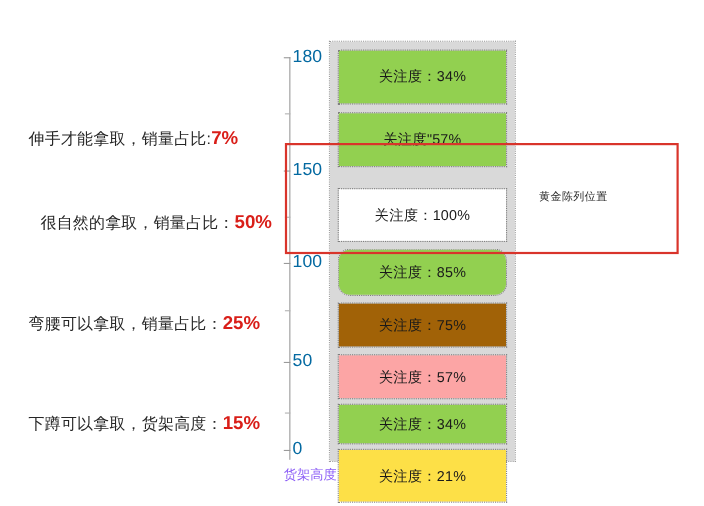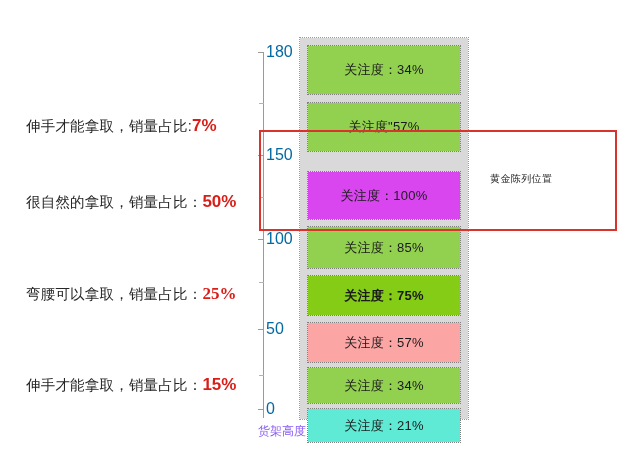--- a/index.html
+++ b/index.html
@@ -129,23 +129,23 @@
     letter-spacing: 0.4px;
   }
 </style>
 </head>
 <body>
 
 <div id="stage">
 
   <div id="left-labels">
       <div class="left-label" style="top: 116px;"><span>伸手才能拿取，销量占比:</span><span class="pct">7%</span></div>
-      <div class="left-label" style="top: 192px;"><span>很自然的拿取，销量占比：</span><span class="pct">50%</span></div>
-      <div class="left-label" style="top: 284px; font-family: Liberation Serif, serif;"><span>弯腰可以拿取，销量占比：</span><span class="pct">25%</span></div>
-      <div class="left-label" style="top: 375px;"><span>伸手才能拿取，销量占比：</span><span class="pct">15%</span></div>
+      <div class="left-label" style="top: 192px; text-align: center;"><span>很自然的拿取，销量占比：</span><span class="pct">50%</span></div>
+      <div class="left-label" style="top: 284px;"><span>弯腰可以拿取，销量占比：</span><span class="pct">25%</span></div>
+      <div class="left-label" style="top: 375px;"><span>下蹲可以拿取，货架高度：</span><span class="pct">15%</span></div>
     </div>
 
   <div id="axis"></div>
   <div id="axis-ticks">
       <div class="tick" style="top: 52px;"></div>
       <div class="tick-label" style="top: 44px;">180</div>
       <div class="tick minor" style="top: 103px;"></div>
       <div class="tick" style="top: 155px;"></div>
       <div class="tick-label" style="top: 147px;">150</div>
       <div class="tick minor" style="top: 197px;"></div>
@@ -160,36 +160,36 @@
     </div>
   <div id="axis-title">货架高度</div>
 
   <div id="plot">
       <div class="bar" style="top: 8px; height: 48px; background: rgb(146, 208, 80);">
         <span class="bar-label">关注度：34%</span>
       </div>
       <div class="bar" style="top: 65px; height: 48px; background: rgb(146, 208, 80);">
         <span class="bar-label">关注度"57%</span>
       </div>
-      <div class="bar" style="top: 134px; height: 47px; background: #d946ef;">
+      <div class="bar" style="top: 134px; height: 47px; background: #ffffff;">
         <span class="bar-label">关注度：100%</span>
       </div>
-      <div class="bar" style="top: 189px; height: 41px; background: rgb(146, 208, 80);">
+      <div class="bar" style="top: 189px; height: 41px; background: rgb(146, 208, 80); border-radius: 10px;">
         <span class="bar-label">关注度：85%</span>
       </div>
-      <div class="bar" style="top: 238px; height: 39px; background: #84cc16; font-weight: bold;">
+      <div class="bar" style="top: 238px; height: 39px; background: #a16207;">
         <span class="bar-label">关注度：75%</span>
       </div>
       <div class="bar" style="top: 285px; height: 39px; background: #fca5a5;">
         <span class="bar-label">关注度：57%</span>
       </div>
       <div class="bar" style="top: 330px; height: 35px; background: rgb(146, 208, 80);">
         <span class="bar-label">关注度：34%</span>
       </div>
-      <div class="bar" style="top: 371px; height: 33px; background: #5eead4;">
+      <div class="bar" style="top: 371px; height: 47px; background: #fde047;">
         <span class="bar-label">关注度：21%</span>
       </div>
     </div>
 
   <div id="golden-box"></div>
   <div id="golden-label">黄金陈列位置</div>
 
 </div>
 
 </body></html>

